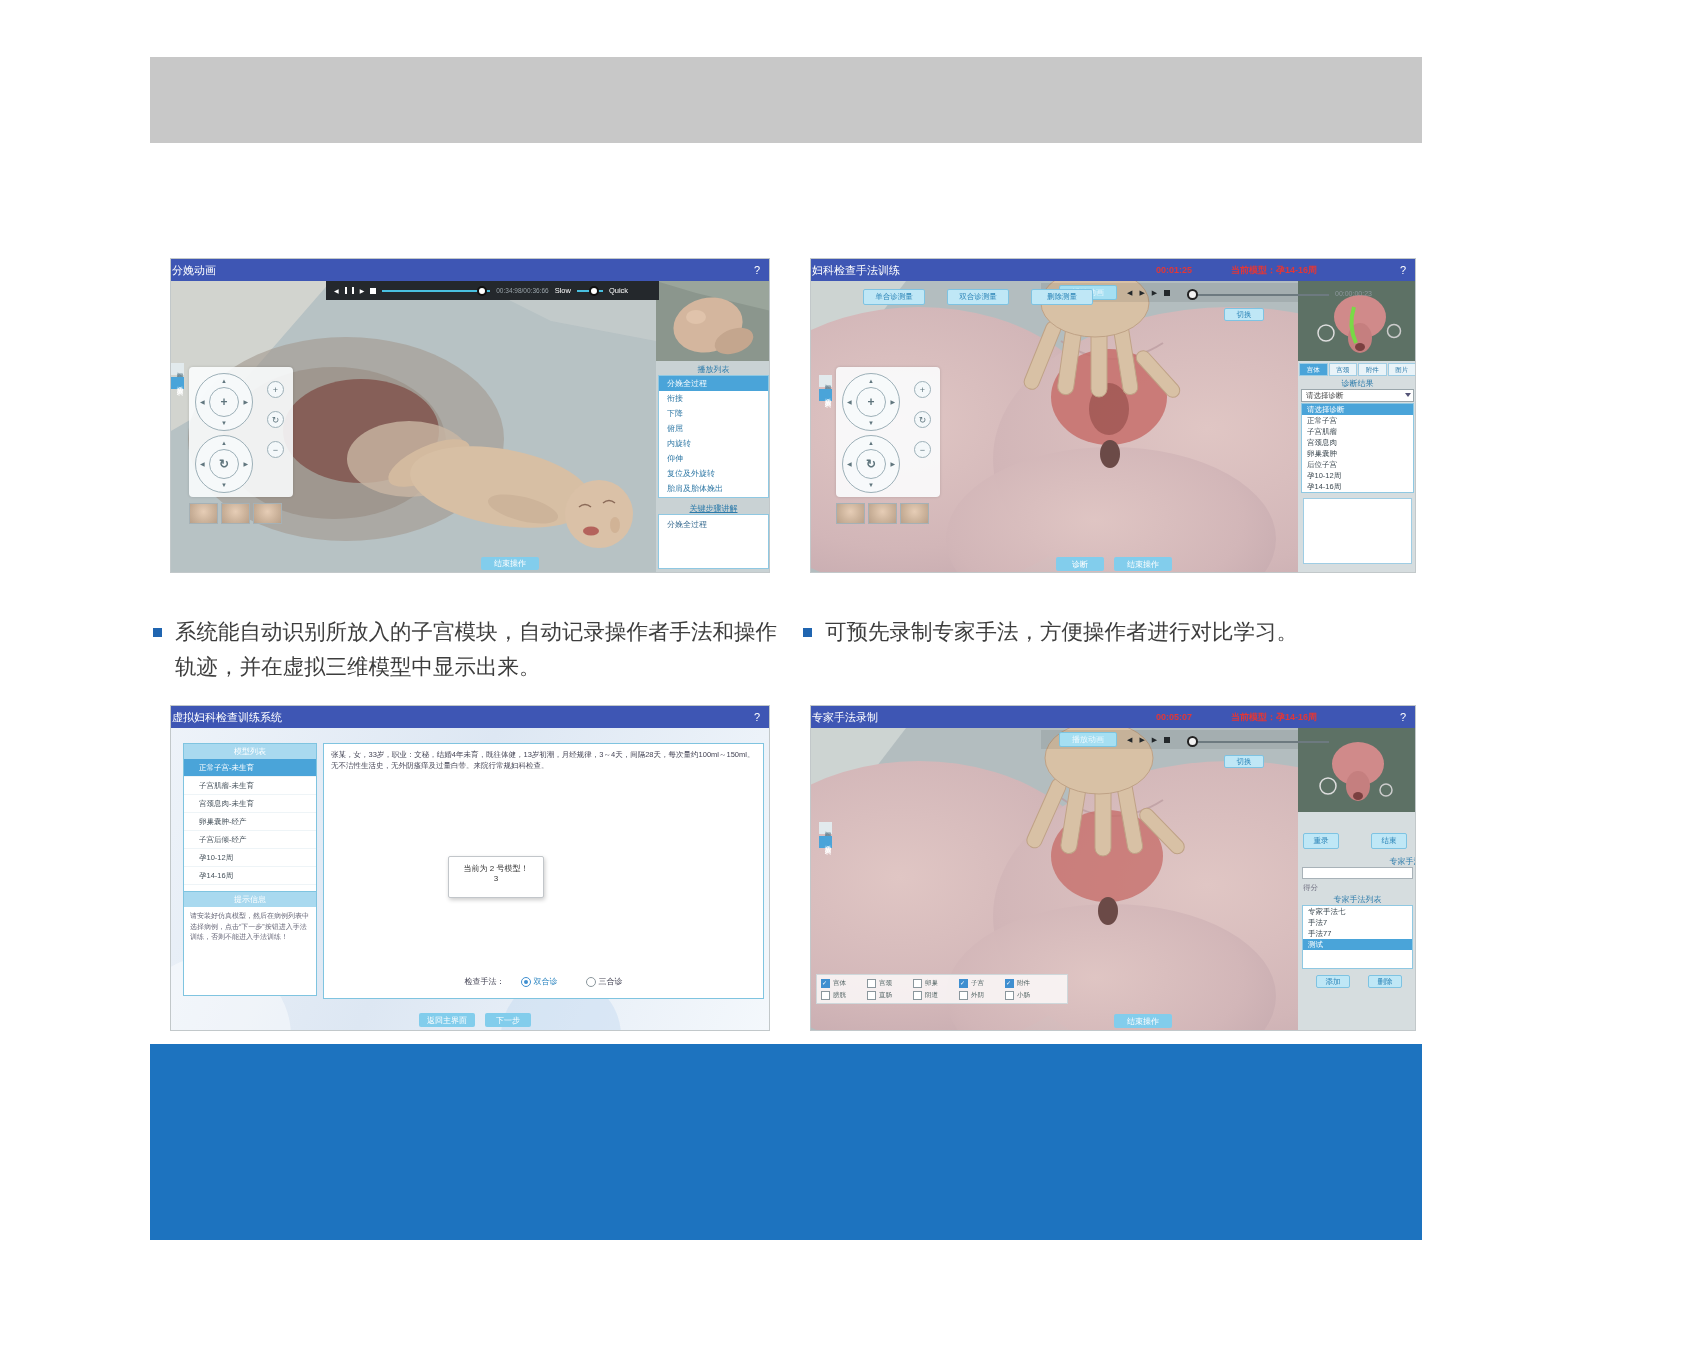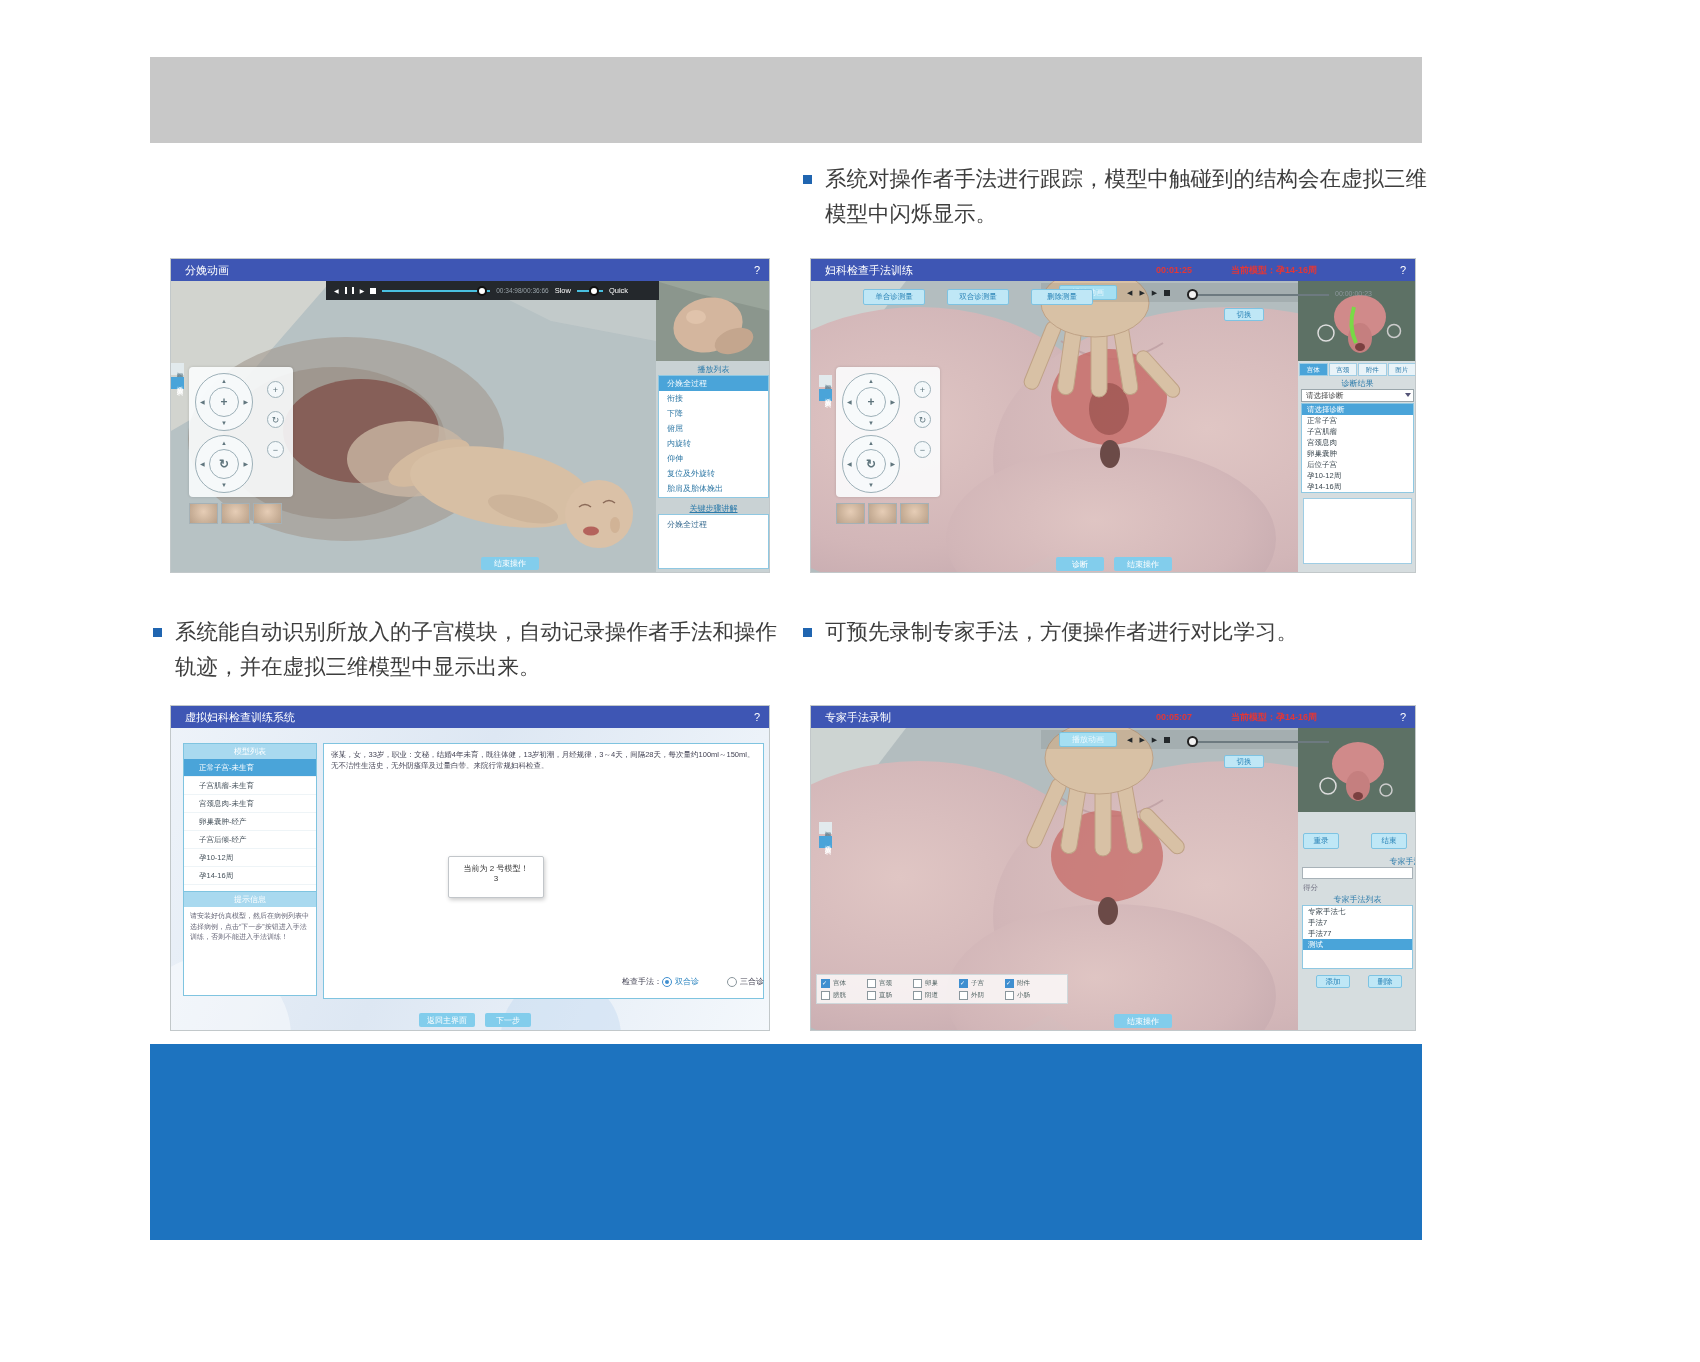--- a/index.html
+++ b/index.html
@@ -9,21 +9,21 @@
   
   .graybar{left:150px;top:57px;width:1272px;height:86px;background:#c8c8c8;}
   .footerbar{left:150px;top:1044px;width:1272px;height:196px;background:#1d73bf;}
 
   
   .bullet{display:flex;gap:13px;font-size:21.5px;line-height:35px;color:#3d3d3d;}
   .bullet .sq{flex:0 0 9px;width:9px;height:9px;background:#2065b0;margin-top:13px;}
 
   
   .shot{background:#b7c2c4;border:1px solid #c2c8ca;overflow:hidden;}
-  .tbar{position:absolute;left:0;top:0;right:0;height:22px;background:#3e56b4;color:#fff;display:flex;align-items:center;padding:0 14px;z-index:30;}
+  .tbar{position:absolute;left:0;top:0;right:0;height:22px;background:#3e56b4;color:#fff;display:flex;align-items:center;padding:0 1px;z-index:30;}
   .tbar .ttl{font-size:11px;}
   .tbar .q{position:absolute;right:9px;font-size:11px;cursor:pointer;}
   .tbar .red{position:absolute;color:#e23737;font-size:9px;font-weight:bold;}
   .scene{left:0;top:22px;z-index:1;}
 
   
   .player1{left:155px;top:22px;width:333px;height:19px;background:#24282c;display:flex;align-items:center;gap:6px;padding:0 8px;z-index:20;}
   .pic{font-size:6px;color:#fff;line-height:6px;}
   .pausebars{width:5px;height:7px;border-left:2px solid #fff;border-right:2px solid #fff;}
   .stopsq{width:6px;height:6px;background:#fff;}
@@ -88,21 +88,21 @@
   
   .s3bg{background:linear-gradient(115deg,#eef3f9 0%,#dde7f3 45%,#f4f8fc 100%);}
   .s3circle{border-radius:50%;background:rgba(255,255,255,.45);}
   .pheader{height:15px;line-height:15px;background:#a9d9ef;color:#fff;font-size:8px;text-align:center;}
   .pbox{background:#fff;border:1px solid #7fc4e0;}
   .mlitem{height:17px;line-height:17px;padding-left:15px;font-size:7.5px;color:#44505a;border-bottom:1px solid #eef4f7;cursor:pointer;white-space:nowrap;}
   .mlitem.selected{background:#4aa4d9;color:#fff;}
   .tipstext{font-size:7px;color:#667;line-height:10.5px;padding:4px 6px;}
   .casebox{font-size:7.5px;color:#445;line-height:11px;padding:5px 7px;}
   .popup{background:#fff;border:1px solid #c2c6ca;box-shadow:1px 2px 4px rgba(0,0,0,.2);border-radius:2px;text-align:center;font-size:8px;color:#333;padding-top:6px;z-index:26;}
-  .mrow{display:flex;align-items:center;justify-content:flex-end;font-size:8px;color:#445;z-index:26;}
+  .mrow{display:flex;align-items:center;justify-content:center;gap:16px;font-size:8px;color:#445;z-index:26;}
   .ropt{display:flex;align-items:center;gap:3px;cursor:pointer;}
   .rdot{position:relative;width:8px;height:8px;border:1px solid #8a969c;border-radius:50%;background:#fff;}
   .ropt.selected .rdot{border-color:#3f8fd0;}
   .ropt.selected .rdot::after{content:"";position:absolute;left:2px;top:2px;width:4px;height:4px;border-radius:50%;background:#3f8fd0;}
   .ropt.selected .rlbl{color:#2e86c0;}
 
   
   .inputbox{background:#fff;border:1px solid #a8b2b8;height:12px;font-size:7.5px;color:#555;padding:0 3px;line-height:12px;}
   .slabel{font-size:7.5px;color:#778;}
   .cbar{background:rgba(255,255,255,.78);border:1px solid #cfd8db;display:flex;flex-wrap:wrap;align-content:center;padding:2px 4px;z-index:26;}
@@ -112,24 +112,20 @@
   .cbx.checked .box::after{content:"✓";position:absolute;left:0px;top:-1px;color:#fff;font-size:6px;line-height:8px;}
 </style>
 </head>
 <body>
 
 <div class="page">
 
   <div class="abs graybar"></div>
   <div class="abs footerbar"></div>
 
-  <div class="abs bullet" style="left:803px;top:162px;width:625px;">
-    <span class="sq"></span>
-    <span>系统对操作者手法进行跟踪，模型中触碰到的结构会在虚拟三维模型中闪烁显示。</span>
-  </div>
   <div class="abs bullet" style="left:153px;top:615px;width:628px;">
     <span class="sq"></span>
     <span>系统能自动识别所放入的子宫模块，自动记录操作者手法和操作轨迹，并在虚拟三维模型中显示出来。</span>
   </div>
   <div class="abs bullet" style="left:803px;top:615px;width:625px;">
     <span class="sq"></span>
     <span>可预先录制专家手法，方便操作者进行对比学习。</span>
   </div>
 
   <div class="abs shot" style="left:170px;top:258px;width:600px;height:315px;">

